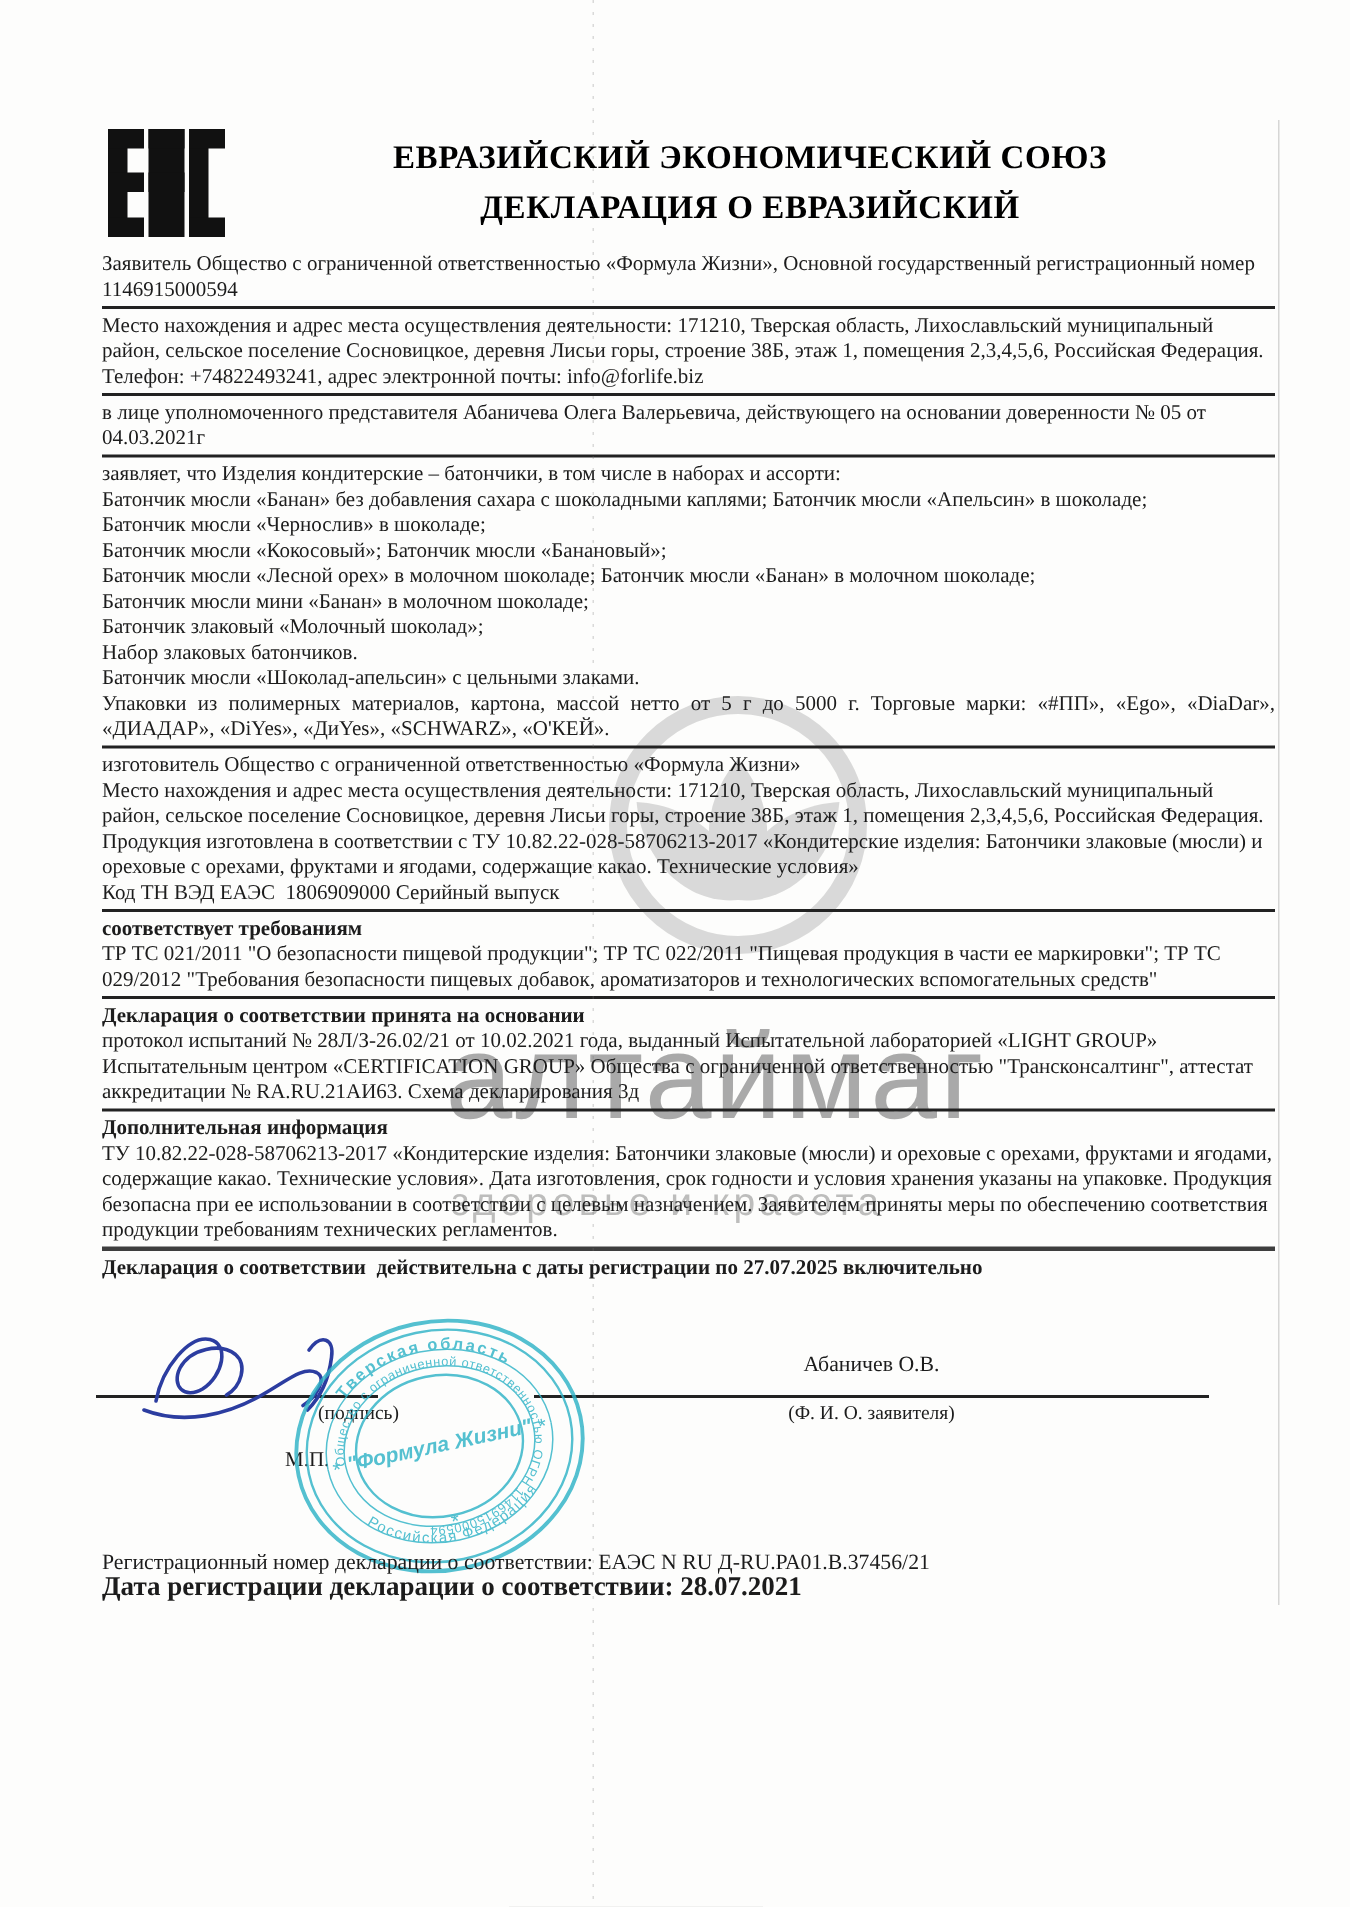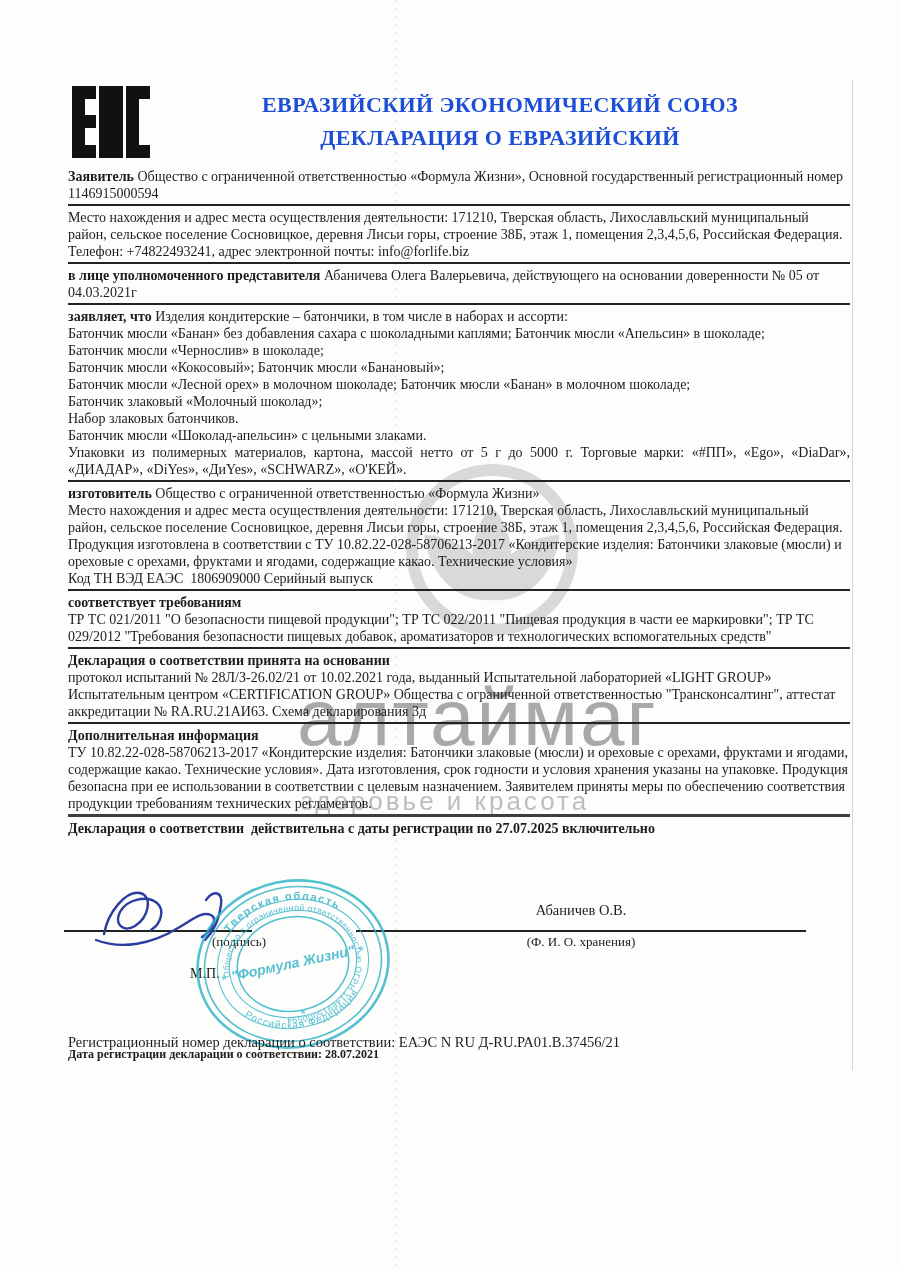--- a/index.html
+++ b/index.html
@@ -33,45 +33,45 @@
     position:absolute;left:290px;top:786px;width:310px;text-align:center;
     font-family:"Liberation Sans","DejaVu Sans",sans-serif;
     font-size:26px;letter-spacing:3px;
     color:rgba(110,110,110,.45);z-index:0;white-space:nowrap;
   }
   
   .eac{position:absolute;left:72px;top:86px;z-index:2;}
   .doc-title{
     position:absolute;left:170px;top:88px;width:660px;z-index:2;
     text-align:center;font-weight:bold;font-size:22px;line-height:33px;
-    letter-spacing:.4px;color:#1d4ed8;
+    letter-spacing:.4px;color:#000000;
   }
   
   .col{
     position:absolute;left:68px;top:168px;width:782px;z-index:2;
     font-size:14px;line-height:17px;
   }
-  .col b{font-weight:bold;}
+  .col b{font-weight:normal;}
   .rule{height:2px;background:#222;margin:2px 0 3px 0;}
   .rule.thick{height:3px;background:#3e3e3e;}
   .just{text-align:justify;}
   .boldline{font-weight:bold;}
   
   .sig-area{position:absolute;left:68px;top:886px;width:782px;height:150px;z-index:2;}
   .sig-svg{position:absolute;left:22px;top:-6px;z-index:3;}
   .stamp-svg{position:absolute;left:125px;top:-8px;z-index:3;opacity:.82;}
   .sig-line-left{position:absolute;left:-4px;top:44px;width:188px;border-top:2px solid #222;}
   .sig-cap-left{position:absolute;left:28px;top:48px;width:170px;text-align:right;font-size:13px;}
   .mp{position:absolute;left:74px;top:80px;font-size:14px;margin-left:48px;}
   .sig-name{position:absolute;left:288px;top:16px;width:450px;text-align:center;font-size:14.5px;}
   .sig-line-right{position:absolute;left:288px;top:44px;width:450px;border-top:2px solid #222;}
   .sig-cap-right{position:absolute;left:288px;top:48px;width:450px;text-align:center;font-size:13px;}
   
   .footer-reg{position:absolute;left:68px;top:1034px;width:782px;z-index:2;font-weight:normal;font-size:14.5px;}
-  .footer-date{position:absolute;left:68px;top:1047px;width:782px;z-index:2;font-weight:bold;font-size:12px;}
+  .footer-date{position:absolute;left:68px;top:1047px;width:782px;z-index:2;font-weight:bold;font-size:18px;}
 </style>
 </head>
 <body>
 
 <div class="page">
 
   <div class="crease"></div>
   <div class="scan-edge"></div>
 
   <svg class="wm-emblem" width="200" height="200" viewBox="0 0 200 200">
@@ -130,20 +130,21 @@
     <div class="rule"></div>
 
     <div>
       <b>заявляет, что</b>
       <span>Изделия кондитерские – батончики, в том числе в наборах и ассорти:</span>
     </div>
     <div>Батончик мюсли «Банан» без добавления сахара с шоколадными каплями; Батончик мюсли «Апельсин» в шоколаде;</div>
     <div>Батончик мюсли «Чернослив» в шоколаде;</div>
     <div>Батончик мюсли «Кокосовый»; Батончик мюсли «Банановый»;</div>
     <div>Батончик мюсли «Лесной орех» в молочном шоколаде; Батончик мюсли «Банан» в молочном шоколаде;</div>
+    <div>Батончик мюсли мини «Банан» в молочном шоколаде;</div>
     <div>Батончик злаковый «Молочный шоколад»;</div>
     <div>Набор злаковых батончиков.</div>
     <div>Батончик мюсли «Шоколад-апельсин» с цельными злаками.</div>
     <div class="just">Упаковки из полимерных материалов, картона, массой нетто от 5 г до 5000 г. Торговые марки: «#ПП», «Ego», «DiaDar», «ДИАДАР», «DiYes», «ДиYes», «SCHWARZ», «О'КЕЙ».</div>
     <div class="rule"></div>
 
     <div>
       <b>изготовитель</b>
       <span>Общество с ограниченной ответственностью «Формула Жизни»</span>
     </div>
@@ -202,19 +203,19 @@
         <text x="100" y="142" font-size="14" text-anchor="middle">*</text>
       </g>
     </svg>
 
     <div class="sig-line-left"></div>
     <div class="sig-cap-left">(подпись)</div>
     <div class="mp">М.П.</div>
 
     <div class="sig-name">Абаничев О.В.</div>
     <div class="sig-line-right"></div>
-    <div class="sig-cap-right">(Ф. И. О. хранения)</div>
+    <div class="sig-cap-right">(Ф. И. О. заявителя)</div>
   </div>
 
   <div class="footer-reg">Регистрационный номер декларации о соответствии: ЕАЭС N RU Д-RU.РА01.В.37456/21</div>
   <div class="footer-date">Дата регистрации декларации о соответствии: 28.07.2021</div>
 
 </div>
 
 </body></html>

